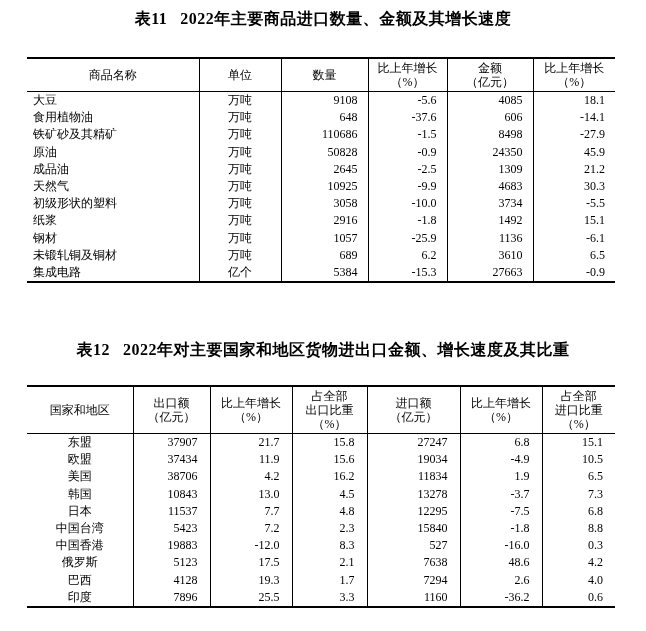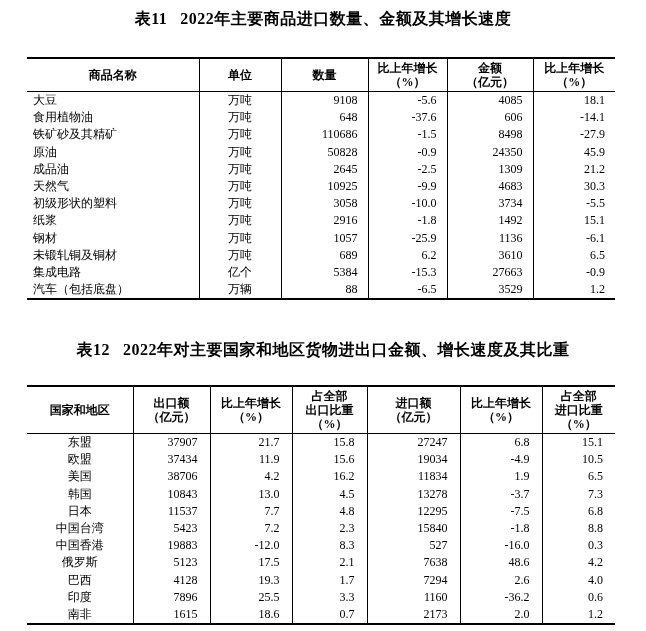--- a/index.html
+++ b/index.html
@@ -43,21 +43,21 @@
   }
   #table11 { top: 57px; }
   #table12 { top: 385px; }
 
   table.stat th:not(:first-child),
   table.stat td:not(:first-child) {
     border-left: 1px solid #000;
   }
   table.stat thead th {
     border-bottom: 1px solid #000;
-    font-weight: bold;
+    font-weight: normal;
     text-align: center;
     vertical-align: middle;
     white-space: pre-line;
     line-height: 14px;
     padding: 2px 2px;
   }
   #table11 thead th { height: 28px; }
   #table12 thead th { height: 42px; }
 
   table.stat td {
@@ -185,28 +185,20 @@
           <td class="c4">3610</td>
           <td class="c5">6.5</td>
         </tr>
         <tr>
           <td class="c0">集成电路</td>
           <td class="c1">亿个</td>
           <td class="c2">5384</td>
           <td class="c3">-15.3</td>
           <td class="c4">27663</td>
           <td class="c5">-0.9</td>
-        </tr>
-        <tr>
-          <td class="c0">汽车（包括底盘）</td>
-          <td class="c1">万辆</td>
-          <td class="c2">88</td>
-          <td class="c3">-6.5</td>
-          <td class="c4">3529</td>
-          <td class="c5">1.2</td>
         </tr>
       </tbody>
   </table>
 
   <div class="tbl-title" id="title12">
     <span class="title-no">表12</span><span>2022年对主要国家和地区货物进出口金额、增长速度及其比重</span>
   </div>
 
   <table class="stat" id="table12">
     <colgroup>
@@ -321,25 +313,16 @@
         </tr>
         <tr>
           <td class="c0">印度</td>
           <td class="c1">7896</td>
           <td class="c2">25.5</td>
           <td class="c3">3.3</td>
           <td class="c4">1160</td>
           <td class="c5">-36.2</td>
           <td class="c6">0.6</td>
         </tr>
-        <tr>
-          <td class="c0">南非</td>
-          <td class="c1">1615</td>
-          <td class="c2">18.6</td>
-          <td class="c3">0.7</td>
-          <td class="c4">2173</td>
-          <td class="c5">2.0</td>
-          <td class="c6">1.2</td>
-        </tr>
       </tbody>
   </table>
 
 </div>
 
 </body></html>

